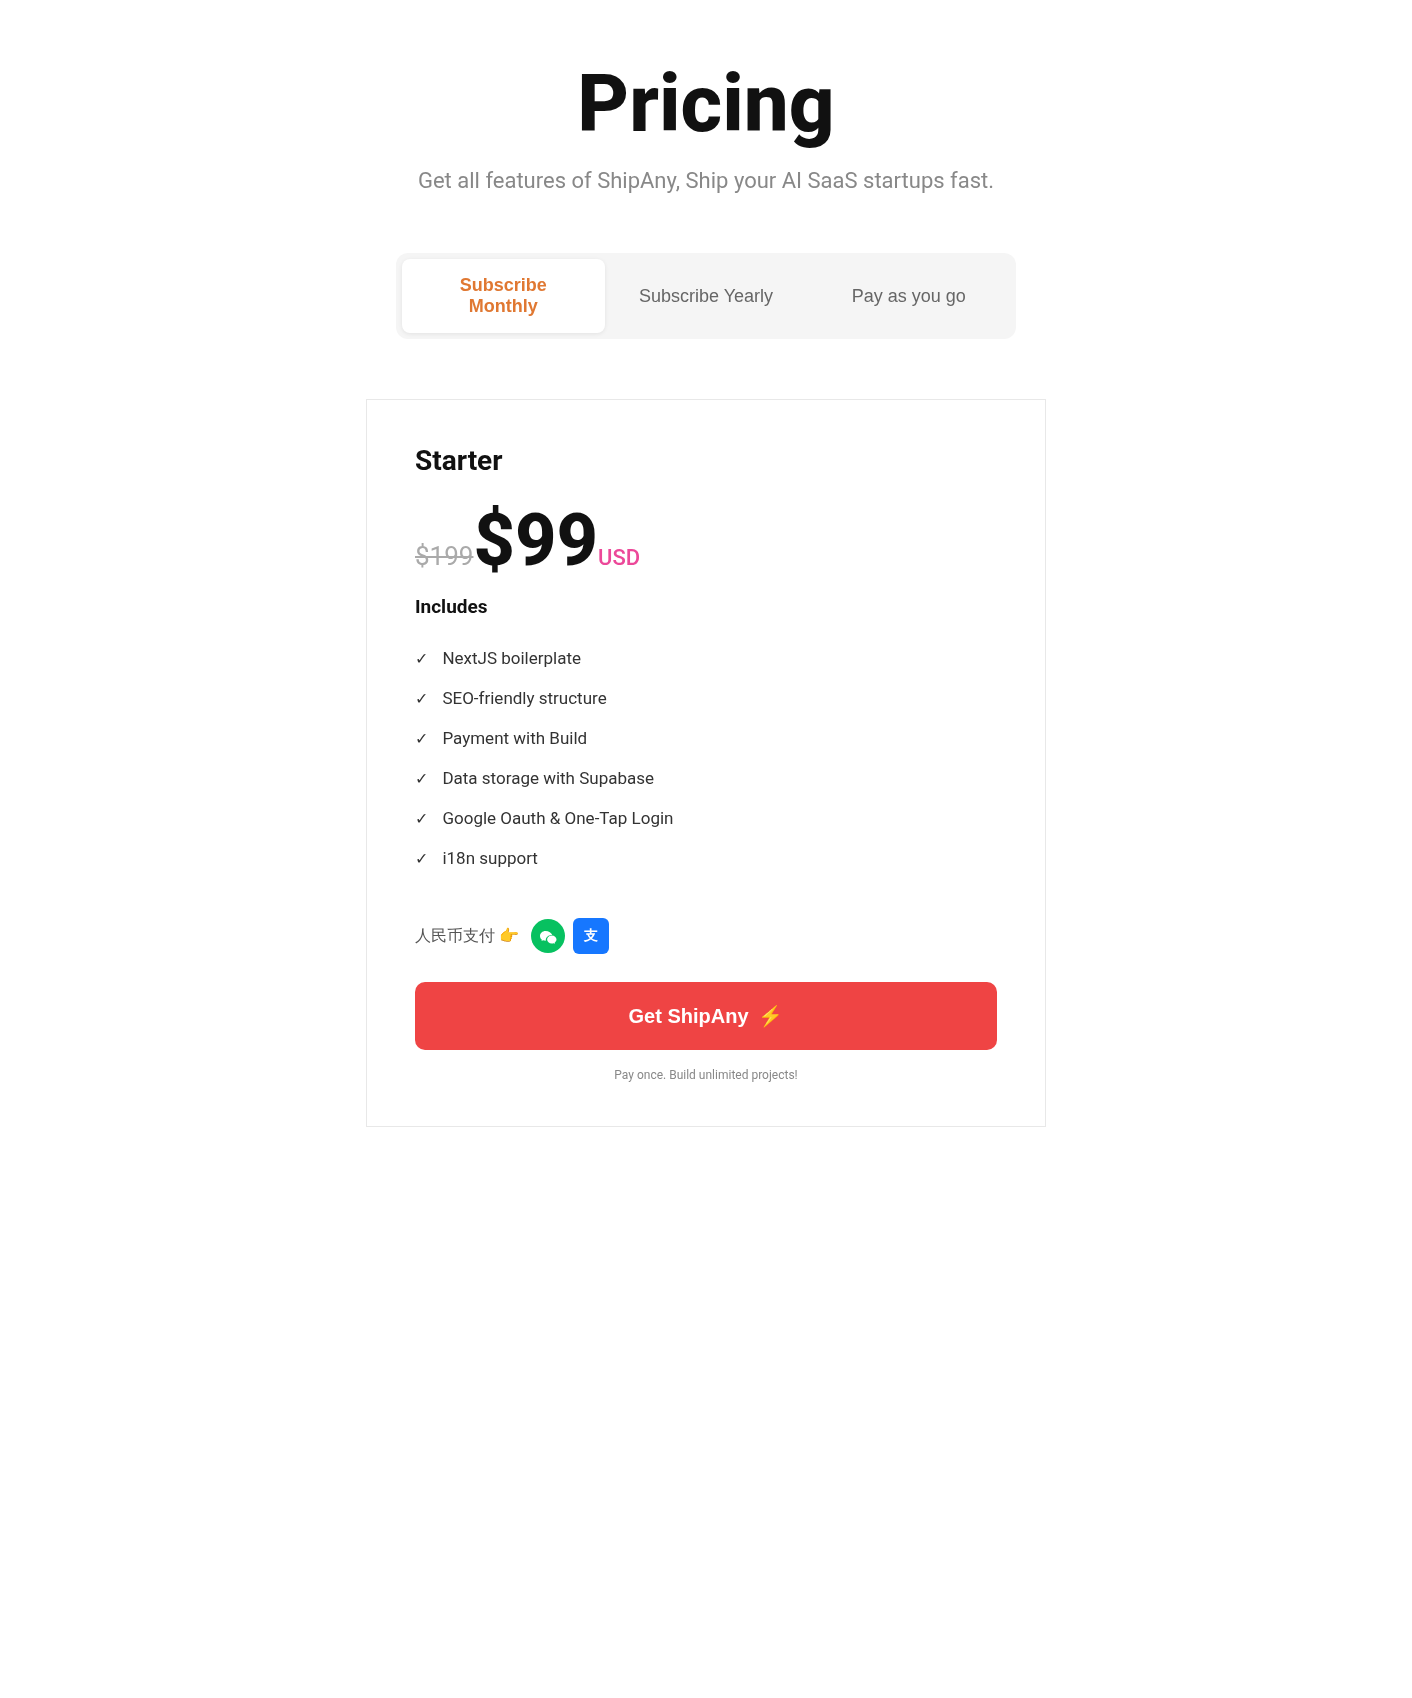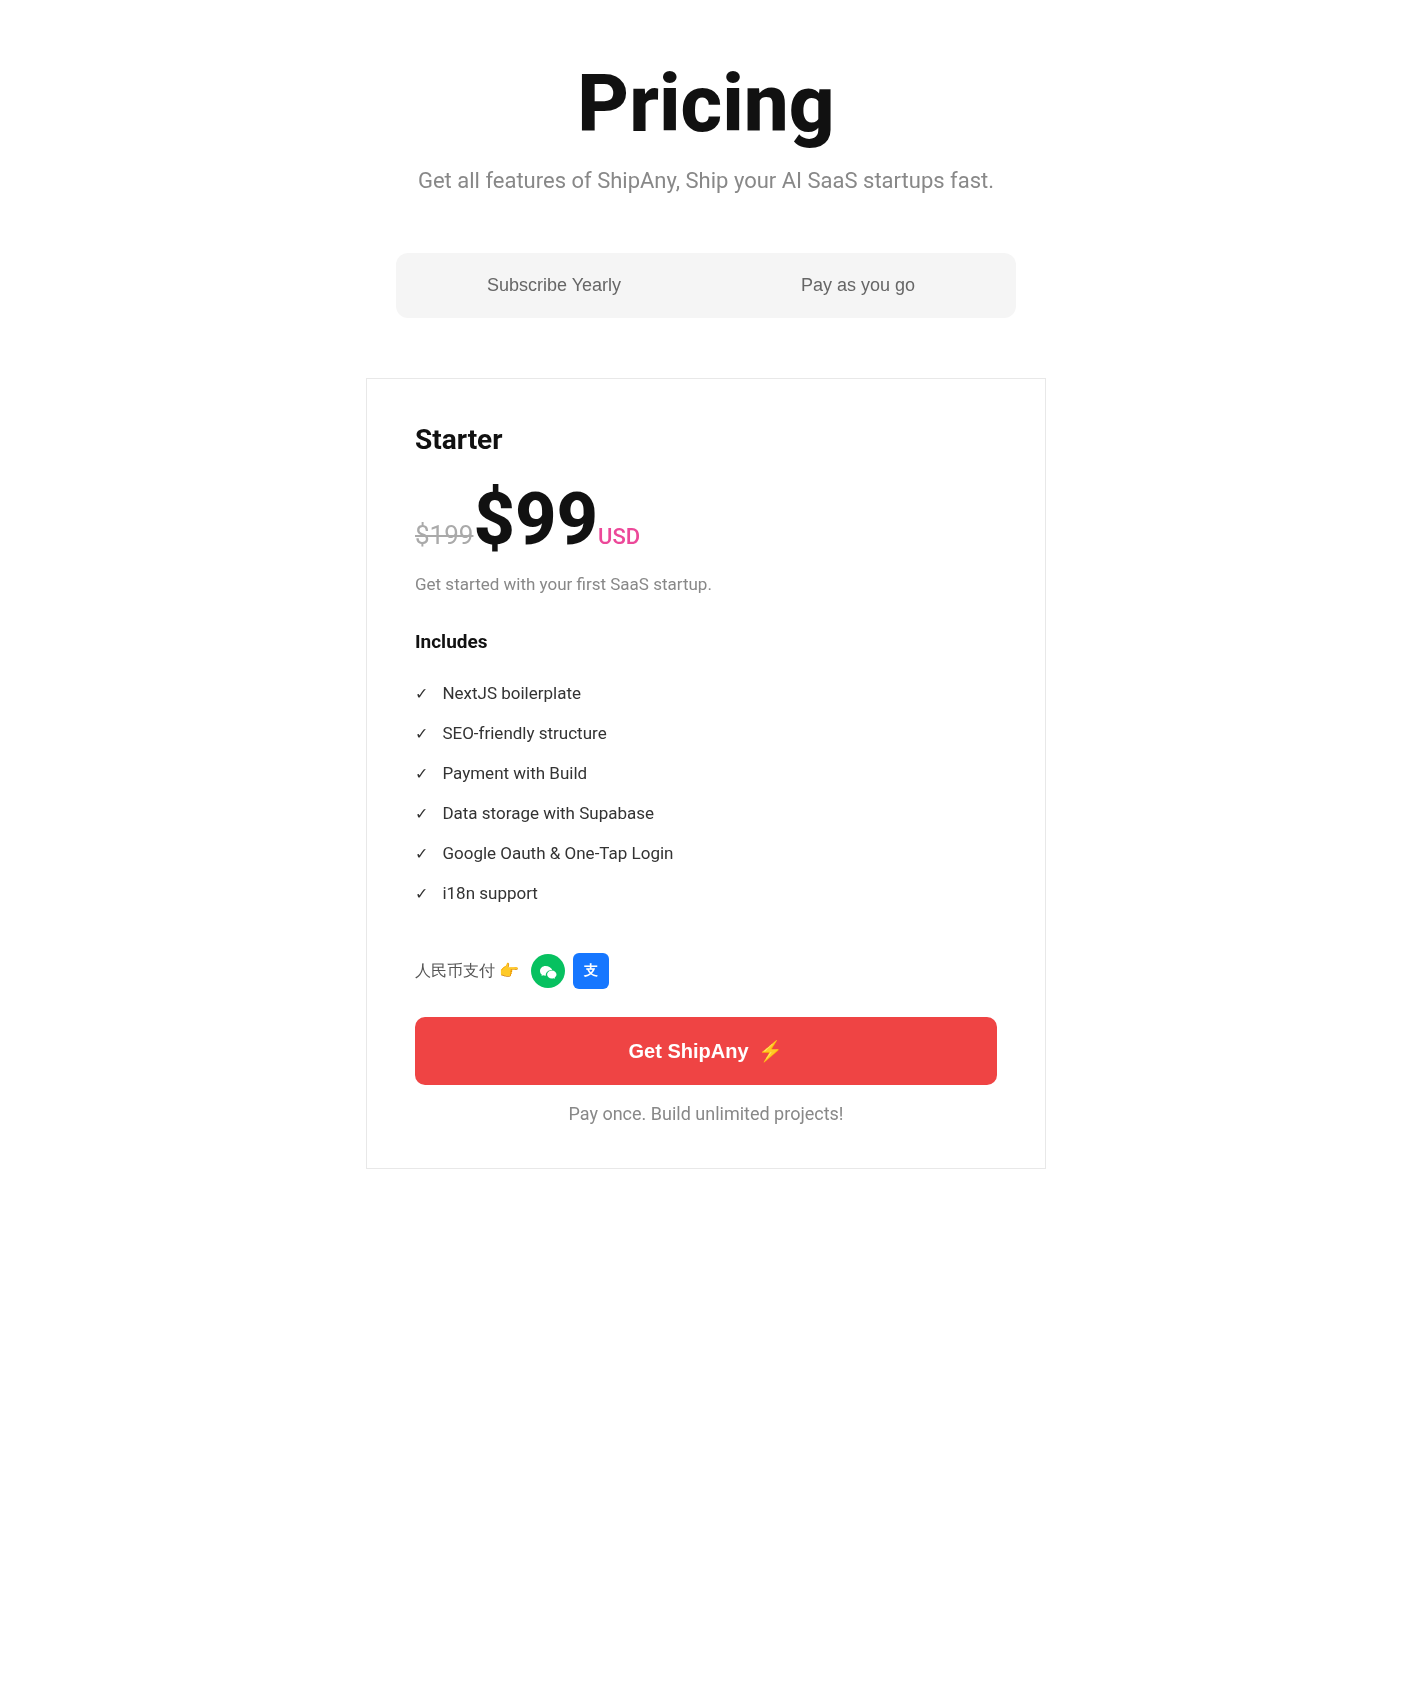--- a/index.html
+++ b/index.html
@@ -195,51 +195,51 @@
       cursor: pointer;
       display: flex;
       align-items: center;
       justify-content: center;
       gap: 10px;
       margin-bottom: 18px;
     }
 
     .cta-note {
       text-align: center;
-      font-size: 18px;
+      font-size: 12px;
       color: #888888;
     }
 
     .lightning-icon {
       font-size: 20px;
     }
   </style>
 </head>
 <body>
 
 <h1 class="page-title">Pricing</h1>
 
 <p class="page-subtitle">Get all features of ShipAny, Ship your AI SaaS startups fast.</p>
 
 <div class="tab-container">
+  <button class="tab active">Subscribe Monthly</button>
   <button class="tab">Subscribe Yearly</button>
   <button class="tab">Pay as you go</button>
 </div>
 
 <div class="pricing-card">
 
   <div class="plan-name">Starter</div>
 
   <div class="price-row">
     <span class="price-original">$199</span>
     <span class="price-current">$99</span>
     <span class="price-currency">USD</span>
   </div>
 
-  <p class="plan-description">Get started with your first SaaS startup.</p>
 
   <div class="includes-title">Includes</div>
 
   <ul class="features-list">
     <li class="feature-item">
       <span class="check-icon">✓</span>
       <span>NextJS boilerplate</span>
     </li>
     <li class="feature-item">
       <span class="check-icon">✓</span>

